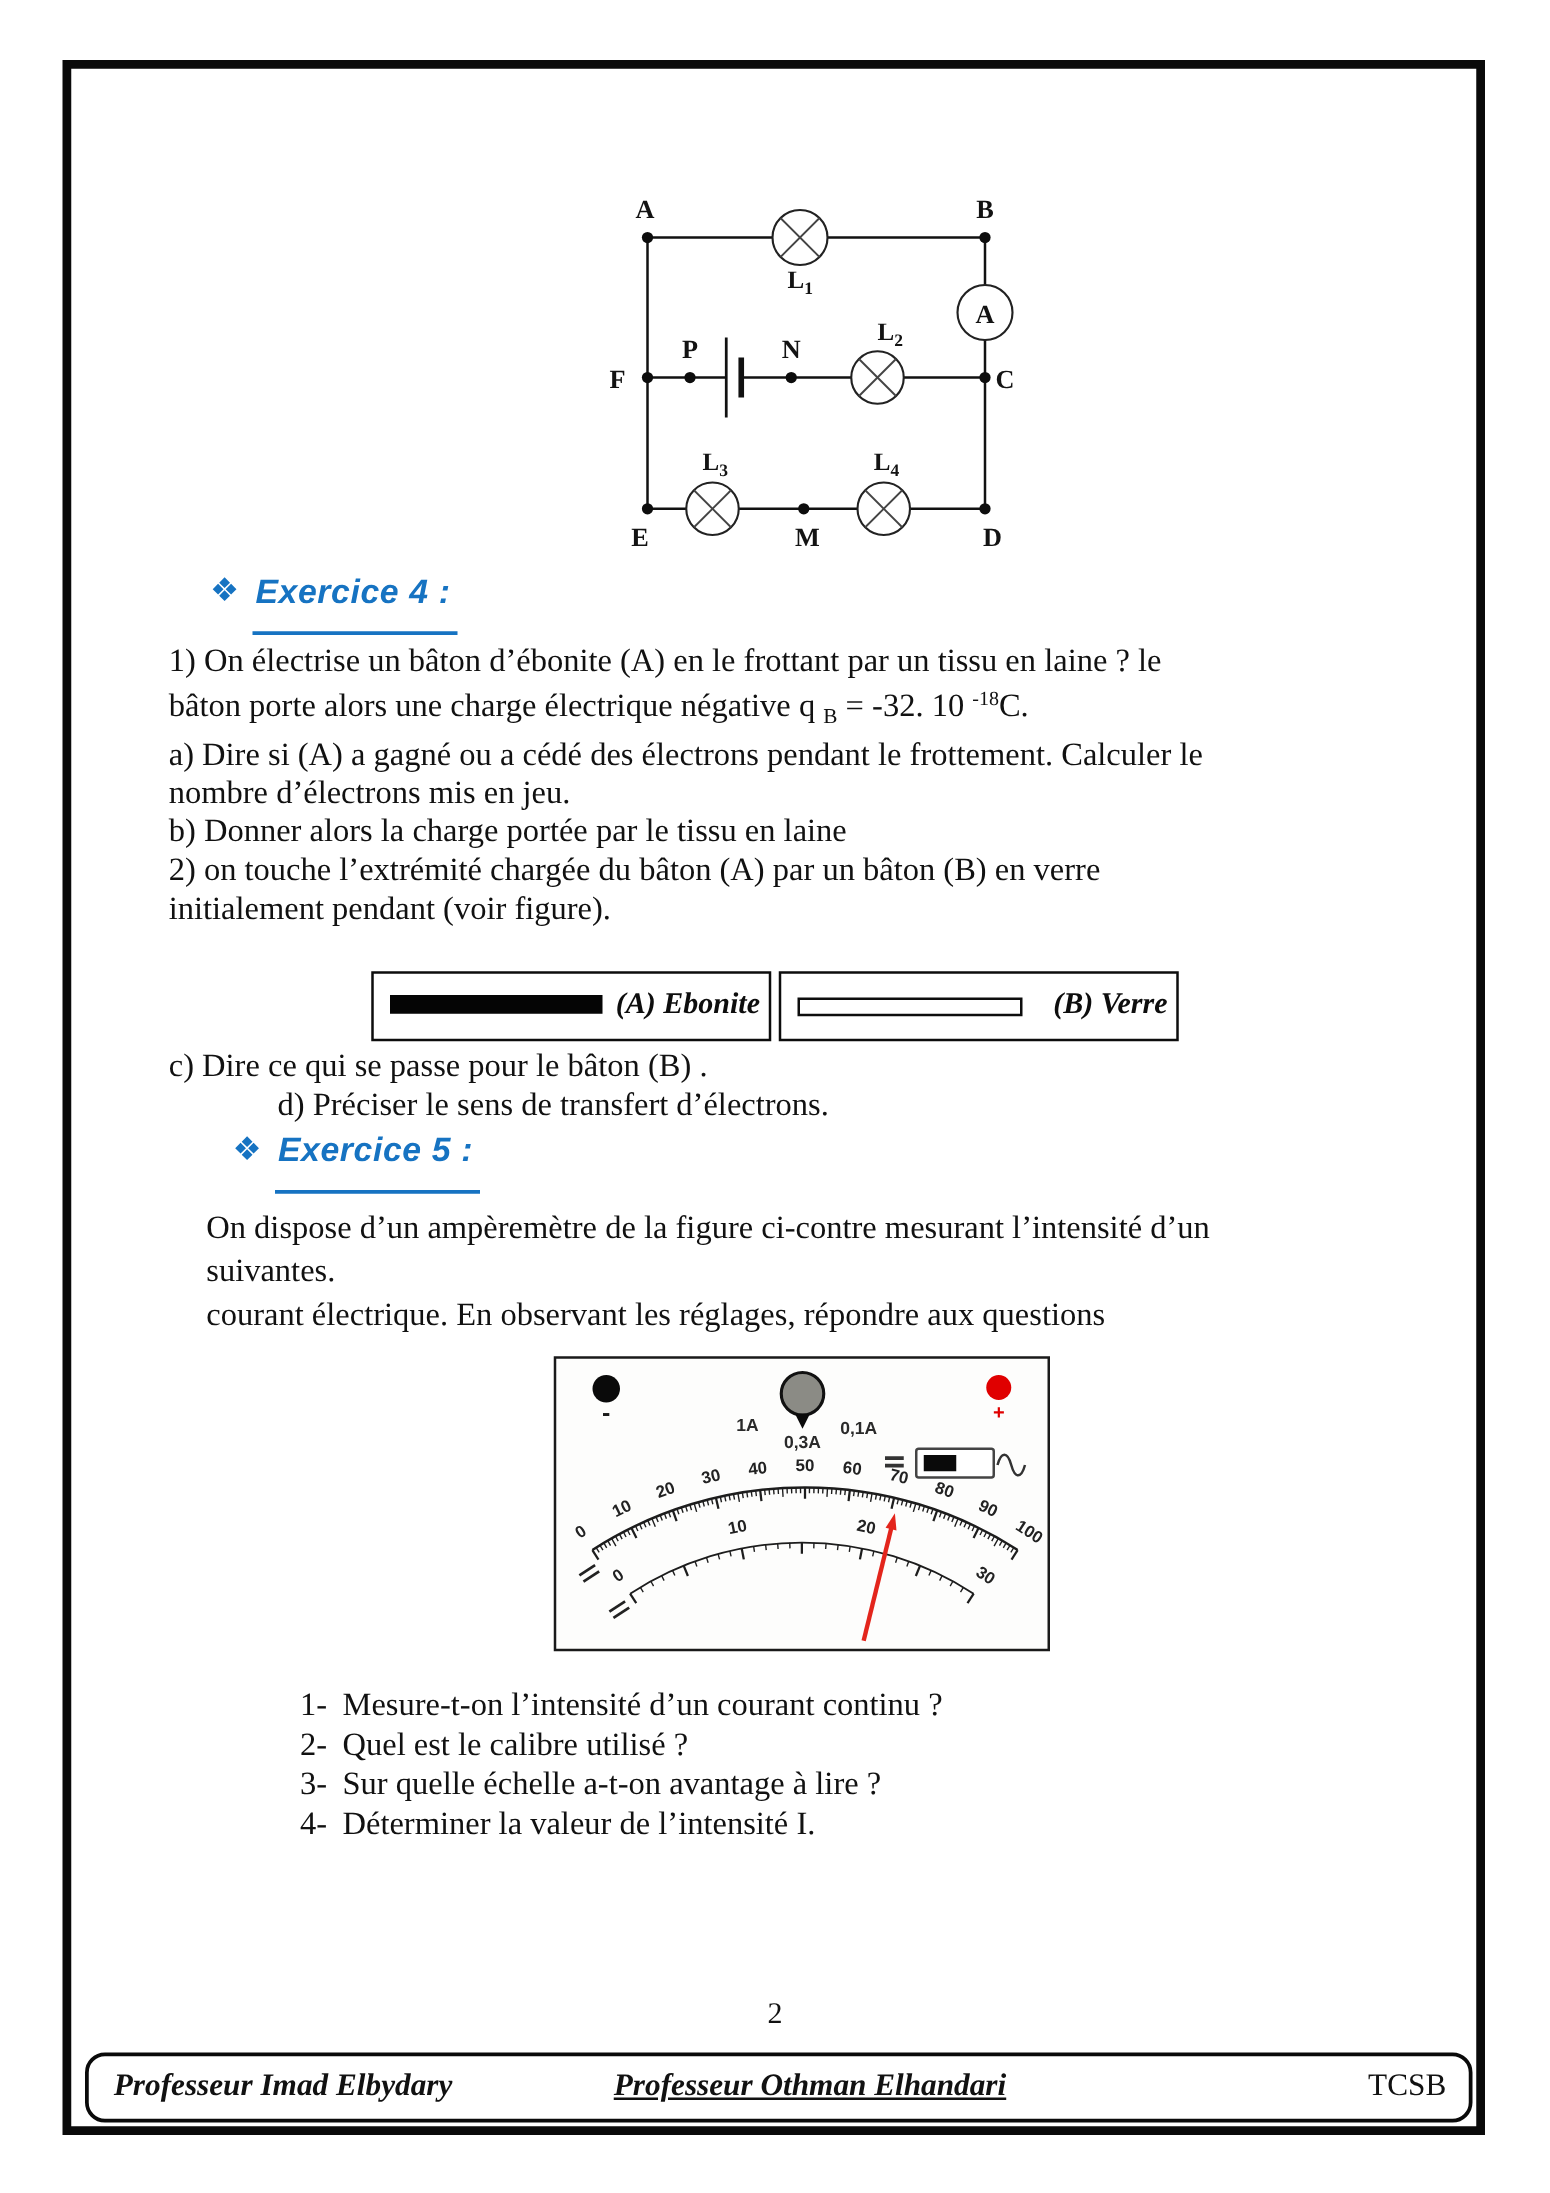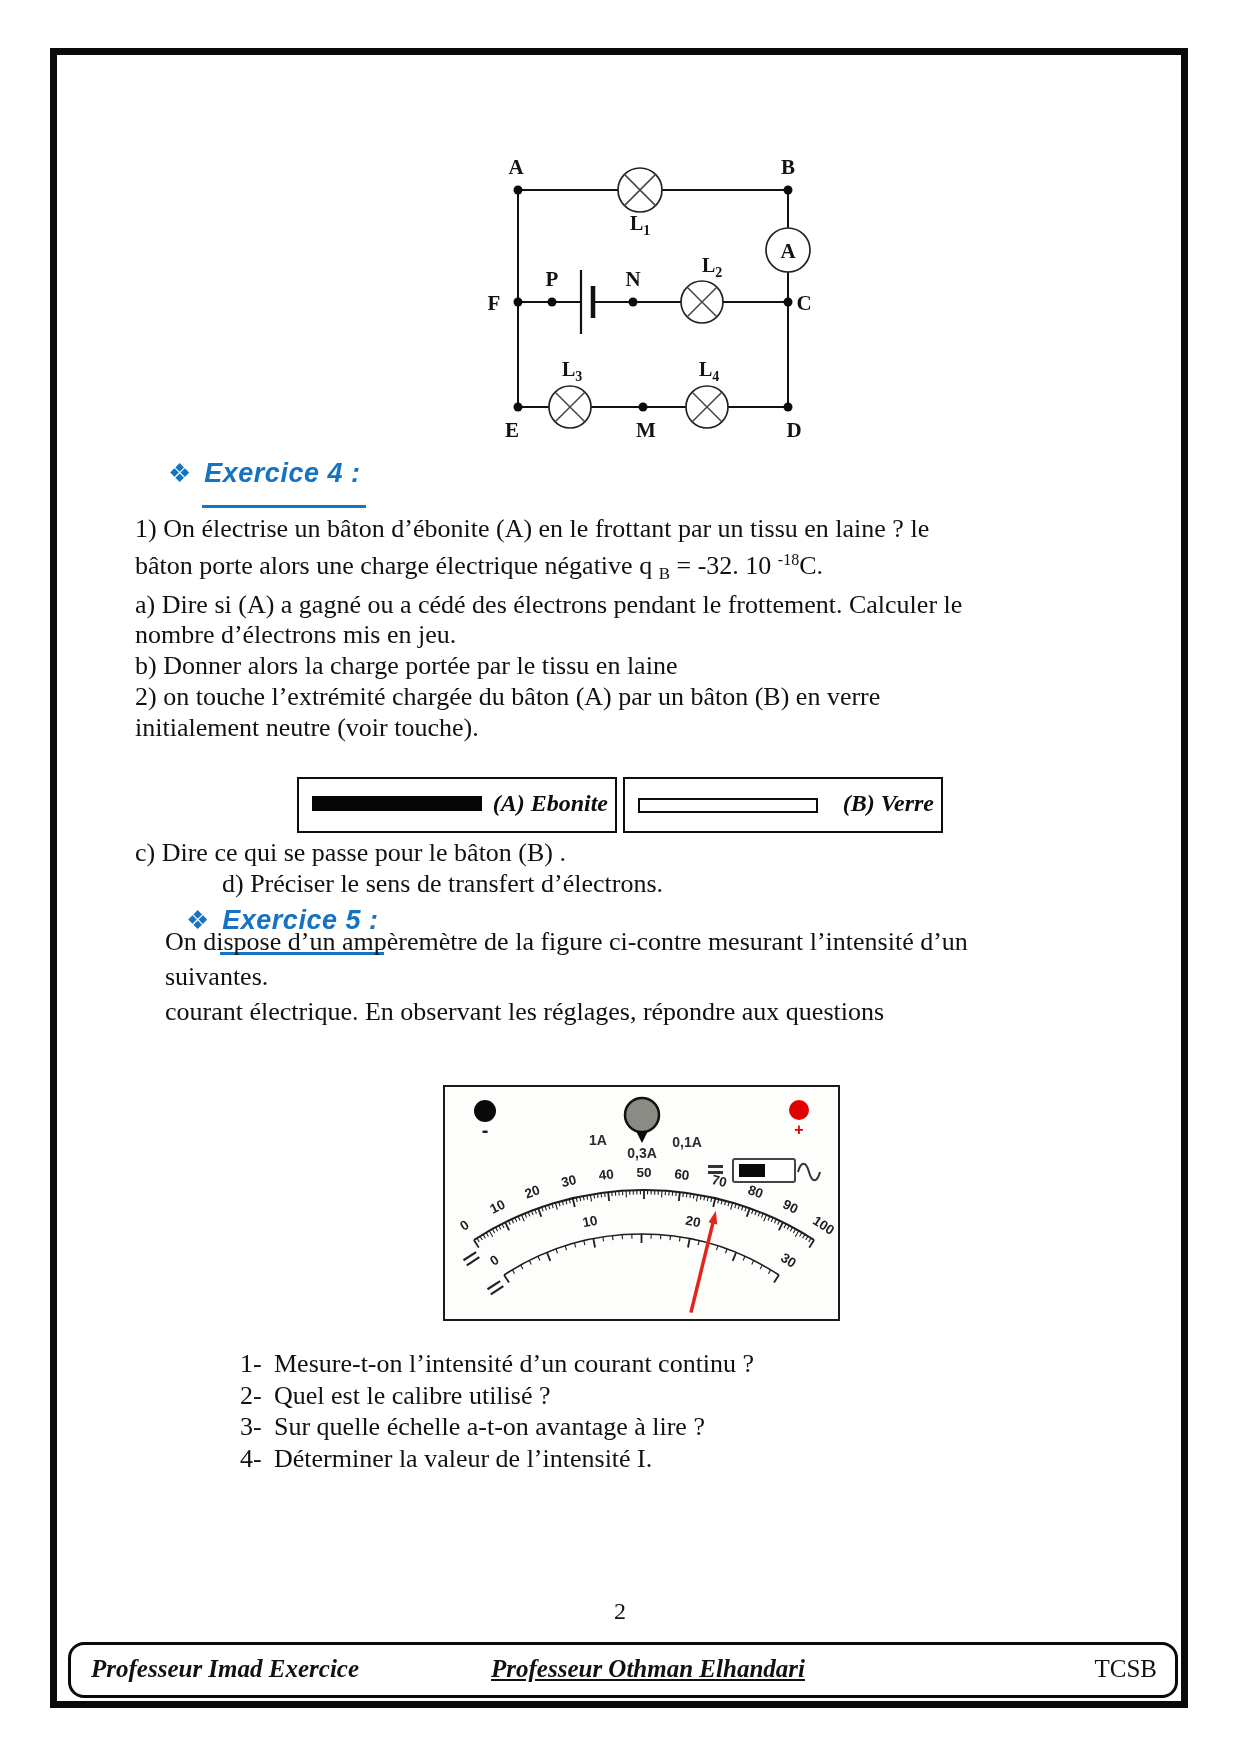--- a/index.html
+++ b/index.html
@@ -125,21 +125,21 @@
   <span class="ex-title" style="color: rgb(22, 115, 194); border-bottom-color: rgb(22, 115, 194);">Exercice 4 :</span>
 </div>
 
 <div class="abs ex4-lines">
   <div class="tline">1) On électrise un bâton d’ébonite (A) en le frottant par un tissu en laine ? le</div>
   <div class="tline"><span>bâton porte alors une charge électrique négative q </span><span class="sub">B</span><span> = -32. 10 </span><span class="sup">-18</span><span>C.</span></div>
   <div class="tline">a) Dire si (A) a gagné ou a cédé des électrons pendant le frottement. Calculer le</div>
   <div class="tline">nombre d’électrons mis en jeu.</div>
   <div class="tline">b) Donner alors la charge portée par le tissu en laine</div>
   <div class="tline">2) on touche l’extrémité chargée du bâton (A) par un bâton (B) en verre</div>
-  <div class="tline">initialement neutre (voir touche).</div>
+  <div class="tline">initialement pendant (voir figure).</div>
 </div>
 
 <div class="abs bars">
   <div class="barbox">
     <div class="bar-solid"></div>
     <div class="barlab">(A) Ebonite</div>
   </div>
   <div class="barbox">
     <div class="bar-hollow"></div>
     <div class="barlab">(B) Verre</div>
@@ -147,21 +147,21 @@
 </div>
 
 <div class="abs tline" style="left:135px;top:838px;">c) Dire ce qui se passe pour le bâton (B) .</div>
 <div class="abs tline" style="left:222px;top:869px;">d) Préciser le sens de transfert d’électrons.</div>
 
 <div class="abs ex-head" style="left:186px;top:905px;">
   <span class="ex-bullet" style="color: rgb(22, 115, 194);">❖</span>
   <span class="ex-title" style="color: rgb(22, 115, 194); border-bottom-color: rgb(22, 115, 194);">Exercice 5 :</span>
 </div>
 
-<div class="abs ex5-par" style="left:165px;top:924px;width:900px;">
+<div class="abs ex5-par" style="left:165px;top:964px;width:900px;">
   <div class="tline">On dispose d’un ampèremètre de la figure ci-contre mesurant l’intensité d’un</div>
   <div class="tline">suivantes.</div>
   <div class="tline">courant électrique. En observant les réglages, répondre aux questions</div>
 </div>
 
 <div class="abs ammeter-wrap">
   <svg class="ammeter-svg" width="393" height="232" viewBox="0 0 393 232">
 
     <circle cx="40" cy="24" r="11" fill="#0a0a0a"></circle>
     <text x="40" y="50" text-anchor="middle" style="font:700 20px 'Liberation Sans',sans-serif;fill:#1a1a1a">-</text>
@@ -367,16 +367,16 @@
     </div>
   <div class="qrow">
       <span class="qnum">4-</span>
       <span>Déterminer la valeur de l’intensité I.</span>
     </div>
 </div>
 
 <div class="abs pagenum">2</div>
 
 <div class="abs footer">
-  <span class="f-left">Professeur Imad Exercice</span>
+  <span class="f-left">Professeur Imad Elbydary</span>
   <span class="f-center">Professeur Othman Elhandari</span>
   <span class="f-right">TCSB</span>
 </div>
 
 </body></html>

